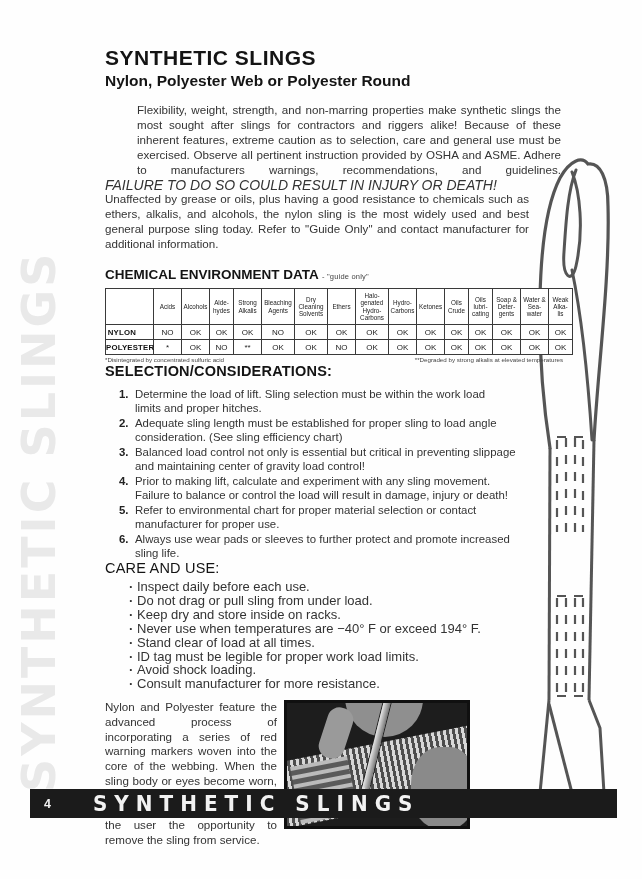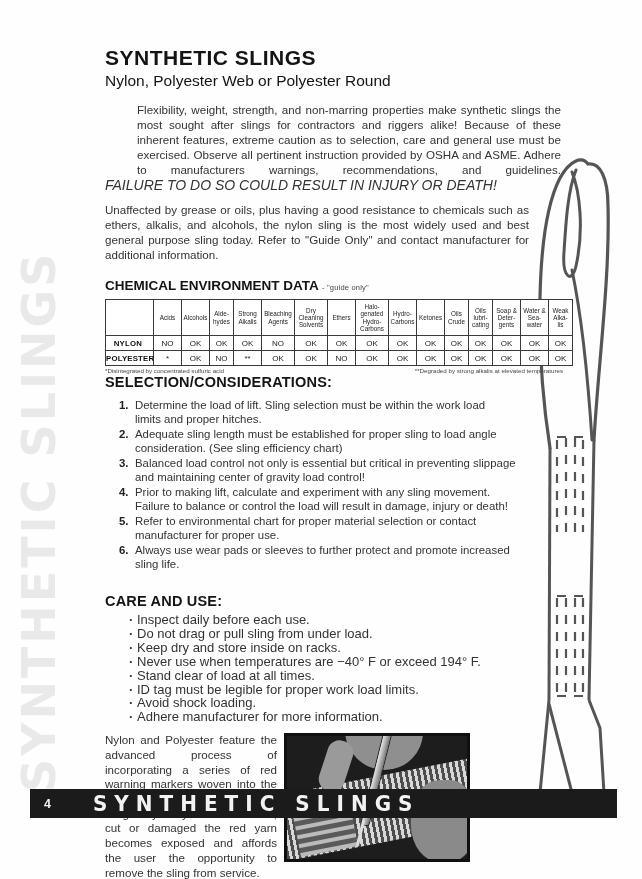--- a/index.html
+++ b/index.html
@@ -20,46 +20,46 @@
     user-select: none; z-index: 0;
   }
 
   
   .sling-art { position: absolute; left: 526px; top: 148px; z-index: 0; }
 
   
   .main { position: absolute; left: 105px; top: 46px; width: 462px; z-index: 1; }
 
   .page-title { font-size: 21px; font-weight: bold; color: #141414; letter-spacing: 0.5px; }
-  .page-subtitle { font-size: 15.5px; font-weight: normal; color: #141414; margin-top: 2px; }
+  .page-subtitle { font-size: 15.5px; font-weight: bold; color: #141414; margin-top: 2px; }
 
   .para {
     width: 424px; font-size: 11.6px; line-height: 14.9px;
-    text-align: justify; margin-top: 11px; color: #333;
+    text-align: justify; color: #333;
   }
   .para.spread { text-align-last: justify; margin-top: 13px; margin-left: 32px; }
   .warning-line { font-size: 14px; line-height: 14.9px; font-style: italic; color: #333; width: 424px; }
 
   
   .chem-heading { margin-top: 15px; font-size: 13.5px; font-weight: bold; color: #141414; }
   .chem-heading .note { font-size: 7.5px; font-weight: normal; color: #444; letter-spacing: 0.2px; }
 
   table.chem {
     border-collapse: collapse; margin-top: 6px; width: 458px;
     background: #ffffff; table-layout: fixed;
   }
   table.chem th, table.chem td { border: 1px solid #3a3a3a; }
   table.chem thead th {
     font-size: 6.3px; line-height: 7.2px; font-weight: normal; color: #222;
     text-align: center; vertical-align: middle; height: 36px;
     white-space: pre-line; padding: 1px 0;
   }
   table.chem td.rowlabel {
     font-size: 7.8px; font-weight: bold; text-align: right;
-    padding-right: 11px; color: #111; letter-spacing: 0.2px;
+    padding-right: 17px; color: #111; letter-spacing: 0.2px;
   }
   table.chem td.val {
     font-size: 8px; text-align: center; height: 15px; color: #222;
   }
   col.c-label { width: 48px; }
   col.c-sm { width: 24px; }
   col.c-md { width: 28px; }
   col.c-lg { width: 33px; }
   .footnotes { width: 458px; display: flex; justify-content: space-between; margin-top: 1px; }
   .footnotes span { font-size: 6.2px; color: #444; }
@@ -71,21 +71,21 @@
     counter-increment: sel; position: relative;
     padding-left: 30px; font-size: 11.4px; line-height: 14.2px;
     color: #333; white-space: pre-line; margin-top: 0.5px;
   }
   ol.sel-list li::before {
     content: counter(sel) "."; position: absolute; left: 14px;
     font-weight: bold; color: #222;
   }
 
   
-  .care-heading { margin-top: 22px; font-size: 14.5px; font-weight: bold; color: #141414; letter-spacing: 0.2px; }
+  .care-heading { margin-top: 0; font-size: 14.5px; font-weight: normal; color: #141414; letter-spacing: 0.2px; }
   ul.care-list { list-style: none; margin-top: 4px; }
   ul.care-list li {
     position: relative; padding-left: 32px; font-size: 13px;
     line-height: 13.9px; color: #333;
   }
   ul.care-list li::before { content: "·"; position: absolute; left: 24px; font-weight: bold; }
 
   
   .bottom-row { display: flex; gap: 7px; margin-top: 9px; align-items: flex-start; }
   .feature-para {
@@ -335,21 +335,21 @@
 
 
         <li>Never use when temperatures are −40° F or exceed 194° F.</li>
 
         <li>Stand clear of load at all times.</li>
 
         <li>ID tag must be legible for proper work load limits.</li>
 
         <li>Avoid shock loading.</li>
 
-        <li>Adhere manufacturer for more information.</li>
+        <li>Consult manufacturer for more resistance.</li>
       </ul>
 
     <div class="bottom-row">
       <p class="feature-para">Nylon and Polyester feature the advanced process of incorporating a series of red warning markers woven into the core of the webbing.  When the sling body or eyes become worn, cut or damaged the red yarn becomes exposed and affords the user the opportunity to remove the sling from service.</p>
       <div class="photo">
         <div class="webbing"></div>
         <div class="webbing-worn"></div>
         <div class="hand-top"></div>
         <div class="finger"></div>
         <div class="tool"></div>

